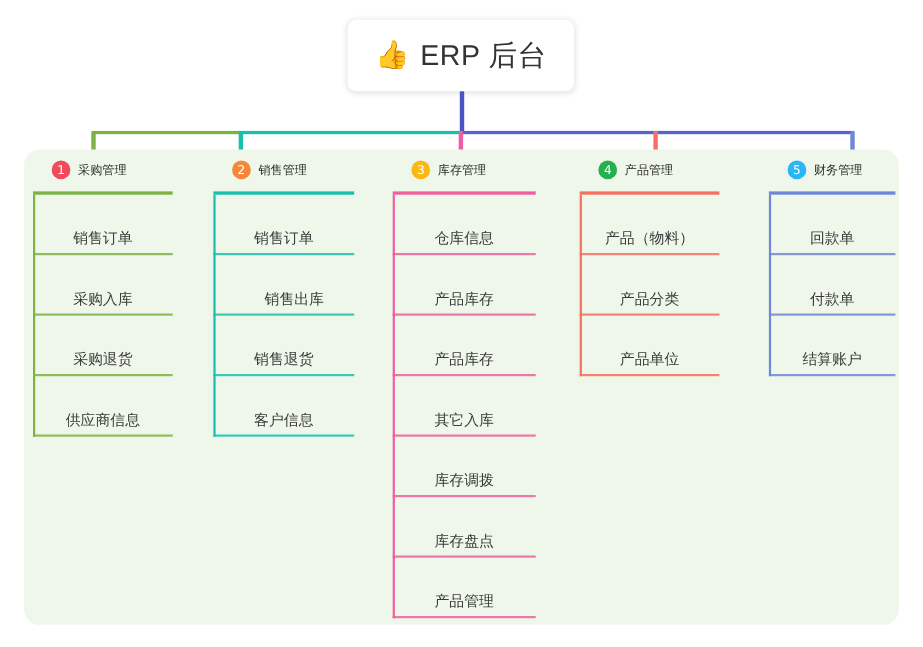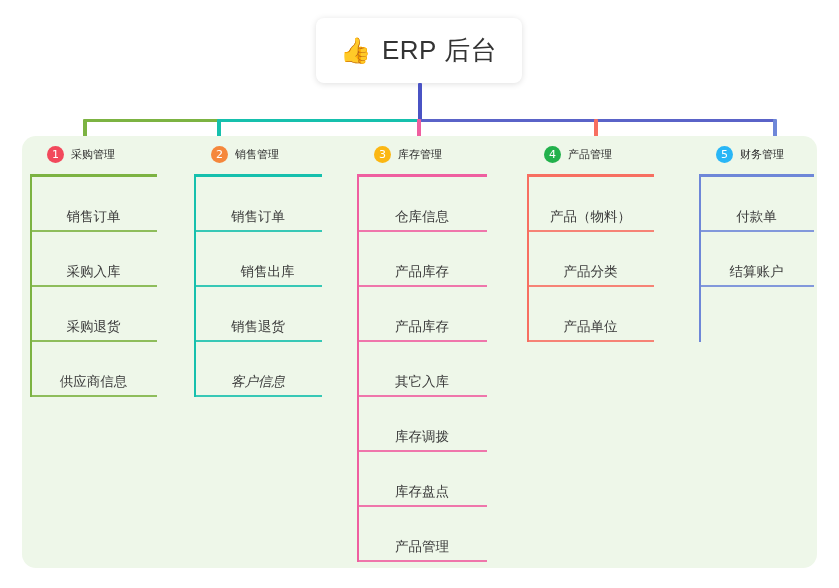--- a/index.html
+++ b/index.html
@@ -196,21 +196,21 @@
           <div class="item-rule" style="background: rgb(22, 192, 173); opacity: 0.85;"></div>
         </div>
         <div class="item" style="width: 128px; padding-left: 19px;">
           <span class="item-label">销售出库</span>
           <div class="item-rule" style="background: rgb(22, 192, 173); opacity: 0.85;"></div>
         </div>
         <div class="item" style="width: 128px;">
           <span class="item-label">销售退货</span>
           <div class="item-rule" style="background: rgb(22, 192, 173); opacity: 0.85;"></div>
         </div>
-        <div class="item" style="width: 128px; font-style: italic;">
+        <div class="item" style="width: 128px;">
           <span class="item-label">客户信息</span>
           <div class="item-rule" style="background: rgb(22, 192, 173); opacity: 0.85;"></div>
         </div>
       </div>
     </div>
     <div class="column" style="left: 357px; width: 148px;">
       <div class="col-head">
         <span class="badge" style="background: rgb(251, 183, 19);">3</span>
         <span class="col-title">库存管理</span>
       </div>
@@ -271,20 +271,24 @@
     </div>
     <div class="column" style="left: 699px; width: 133px;">
       <div class="col-head">
         <span class="badge" style="background: rgb(41, 182, 246);">5</span>
         <span class="col-title">财务管理</span>
       </div>
       <div class="head-rule" style="background: rgb(110, 135, 216); width: 115px;"></div>
       <div class="col-body" style="width: 115px; height: 165px;">
         <div class="spine" style="background: rgb(110, 135, 216); height: 165px;"></div>
         <div class="item" style="width: 115px;">
+          <span class="item-label">回款单</span>
+          <div class="item-rule" style="background: rgb(110, 135, 216); opacity: 0.85;"></div>
+        </div>
+        <div class="item" style="width: 115px;">
           <span class="item-label">付款单</span>
           <div class="item-rule" style="background: rgb(110, 135, 216); opacity: 0.85;"></div>
         </div>
         <div class="item" style="width: 115px;">
           <span class="item-label">结算账户</span>
           <div class="item-rule" style="background: rgb(110, 135, 216); opacity: 0.85;"></div>
         </div>
       </div>
     </div>
   </div>

